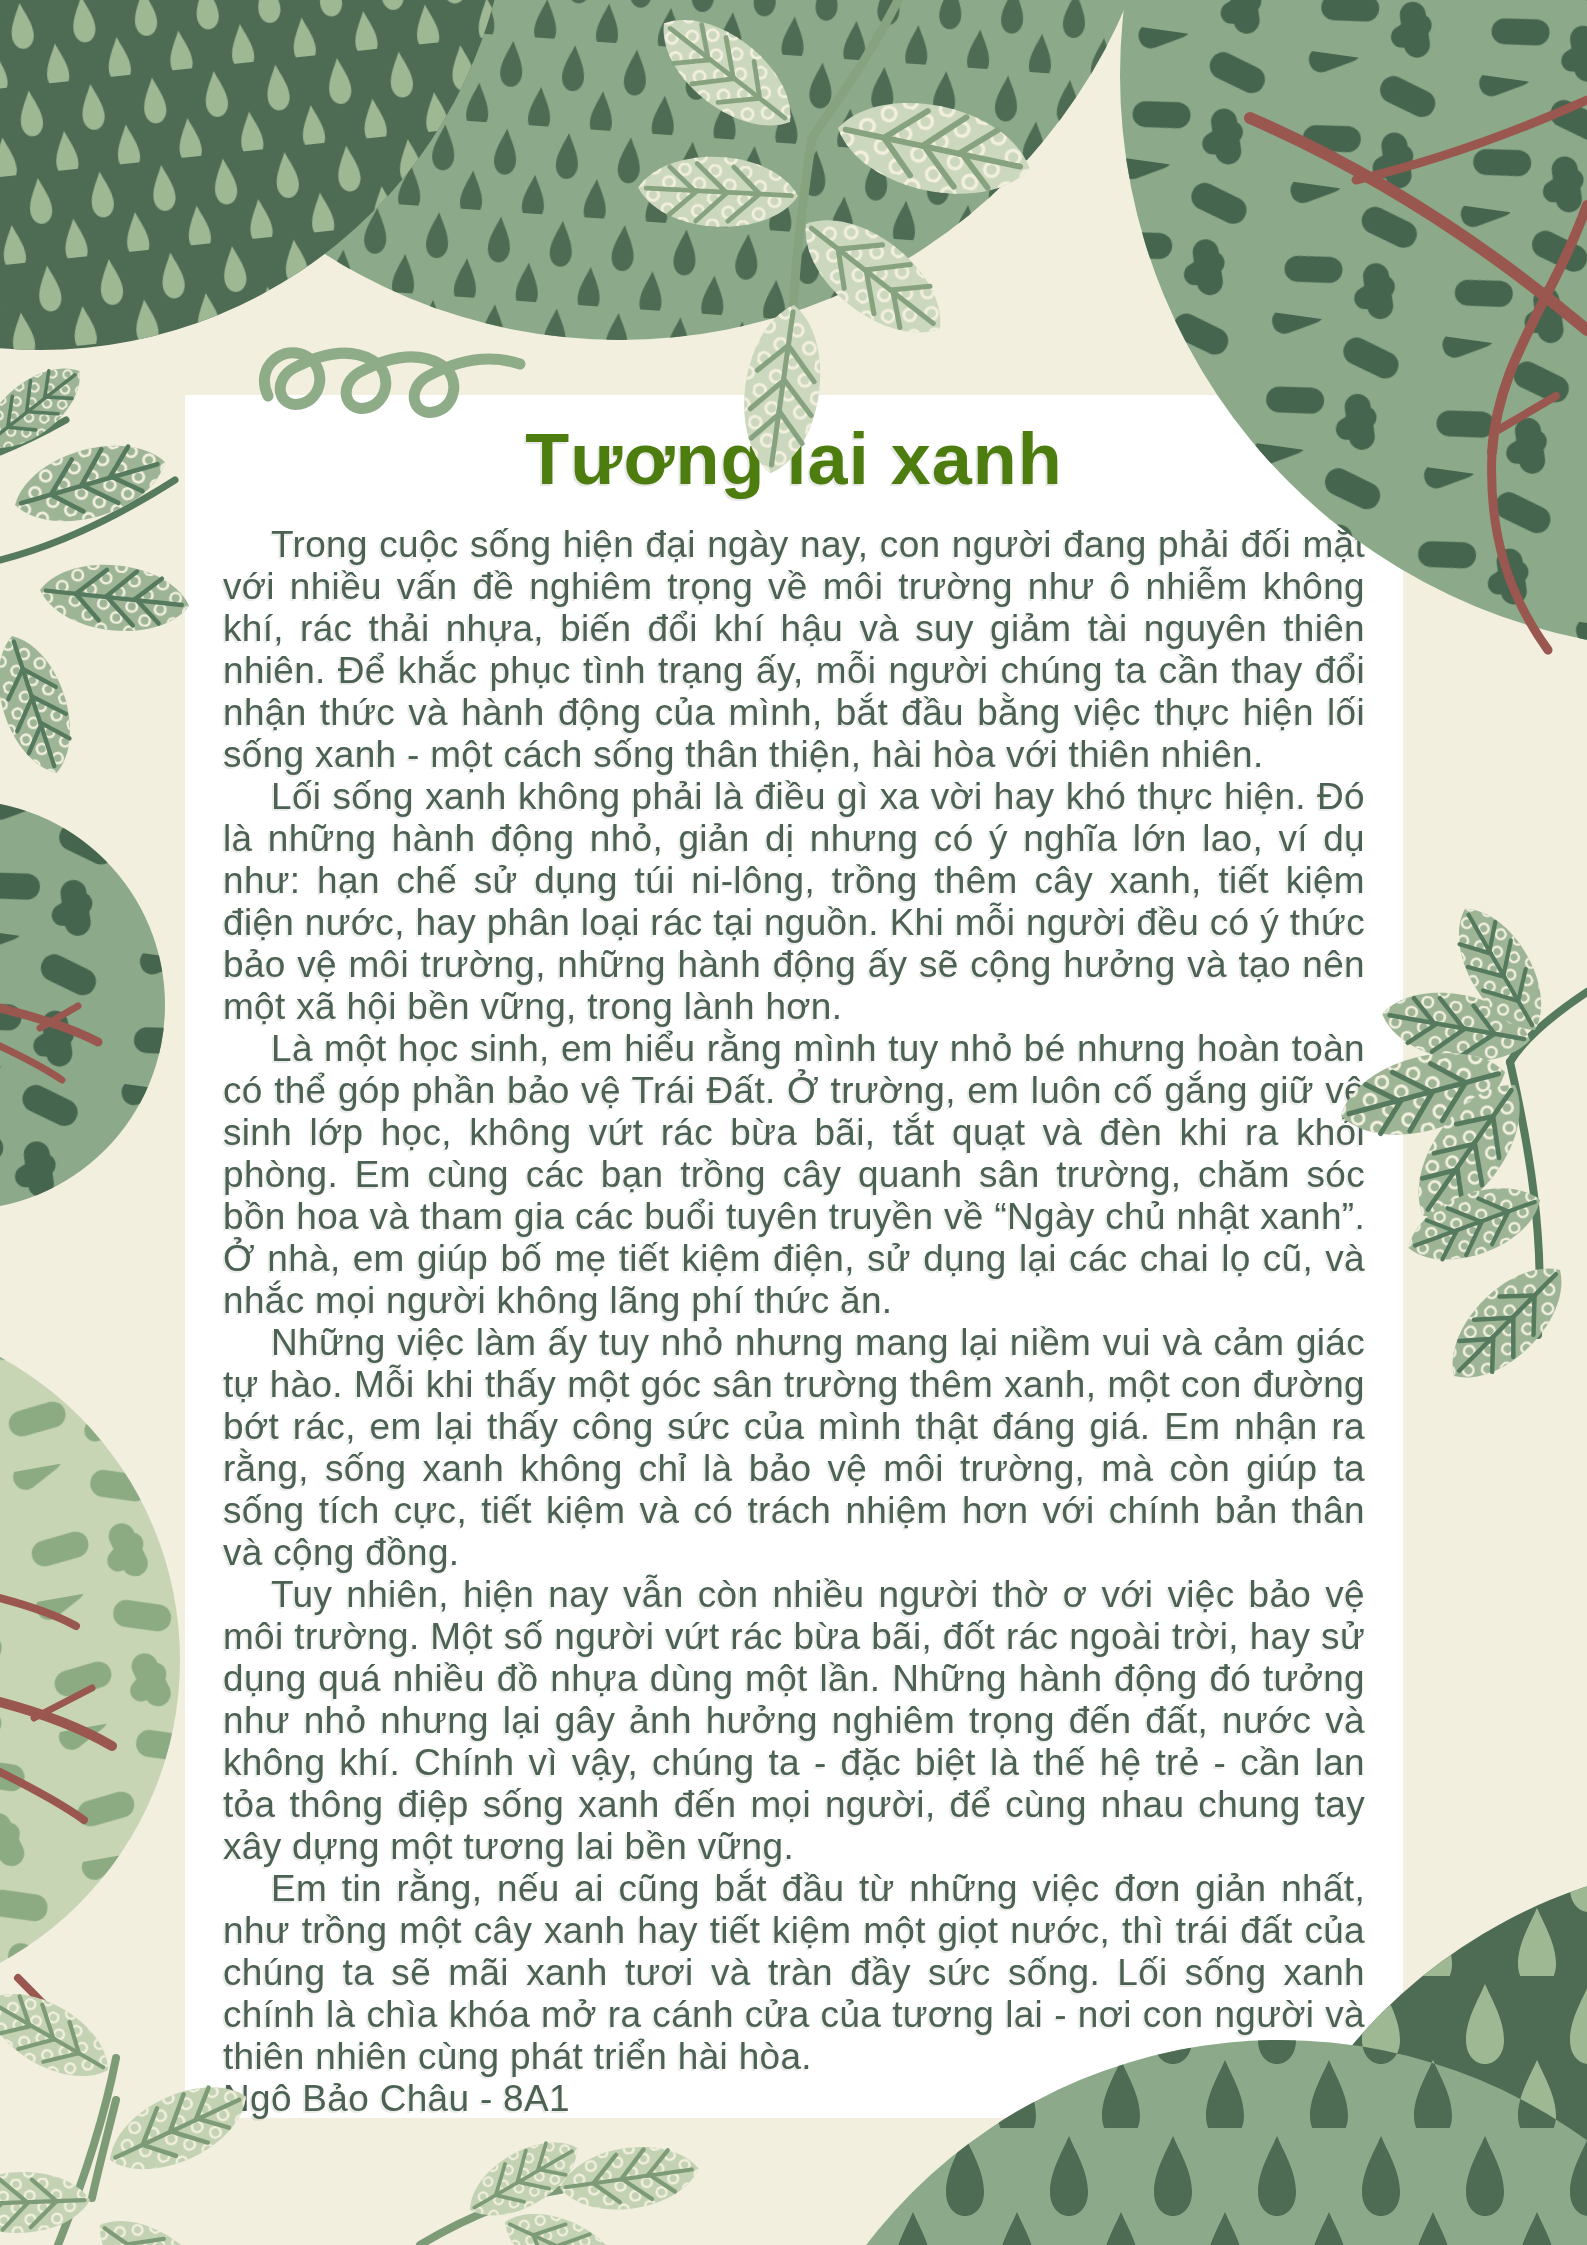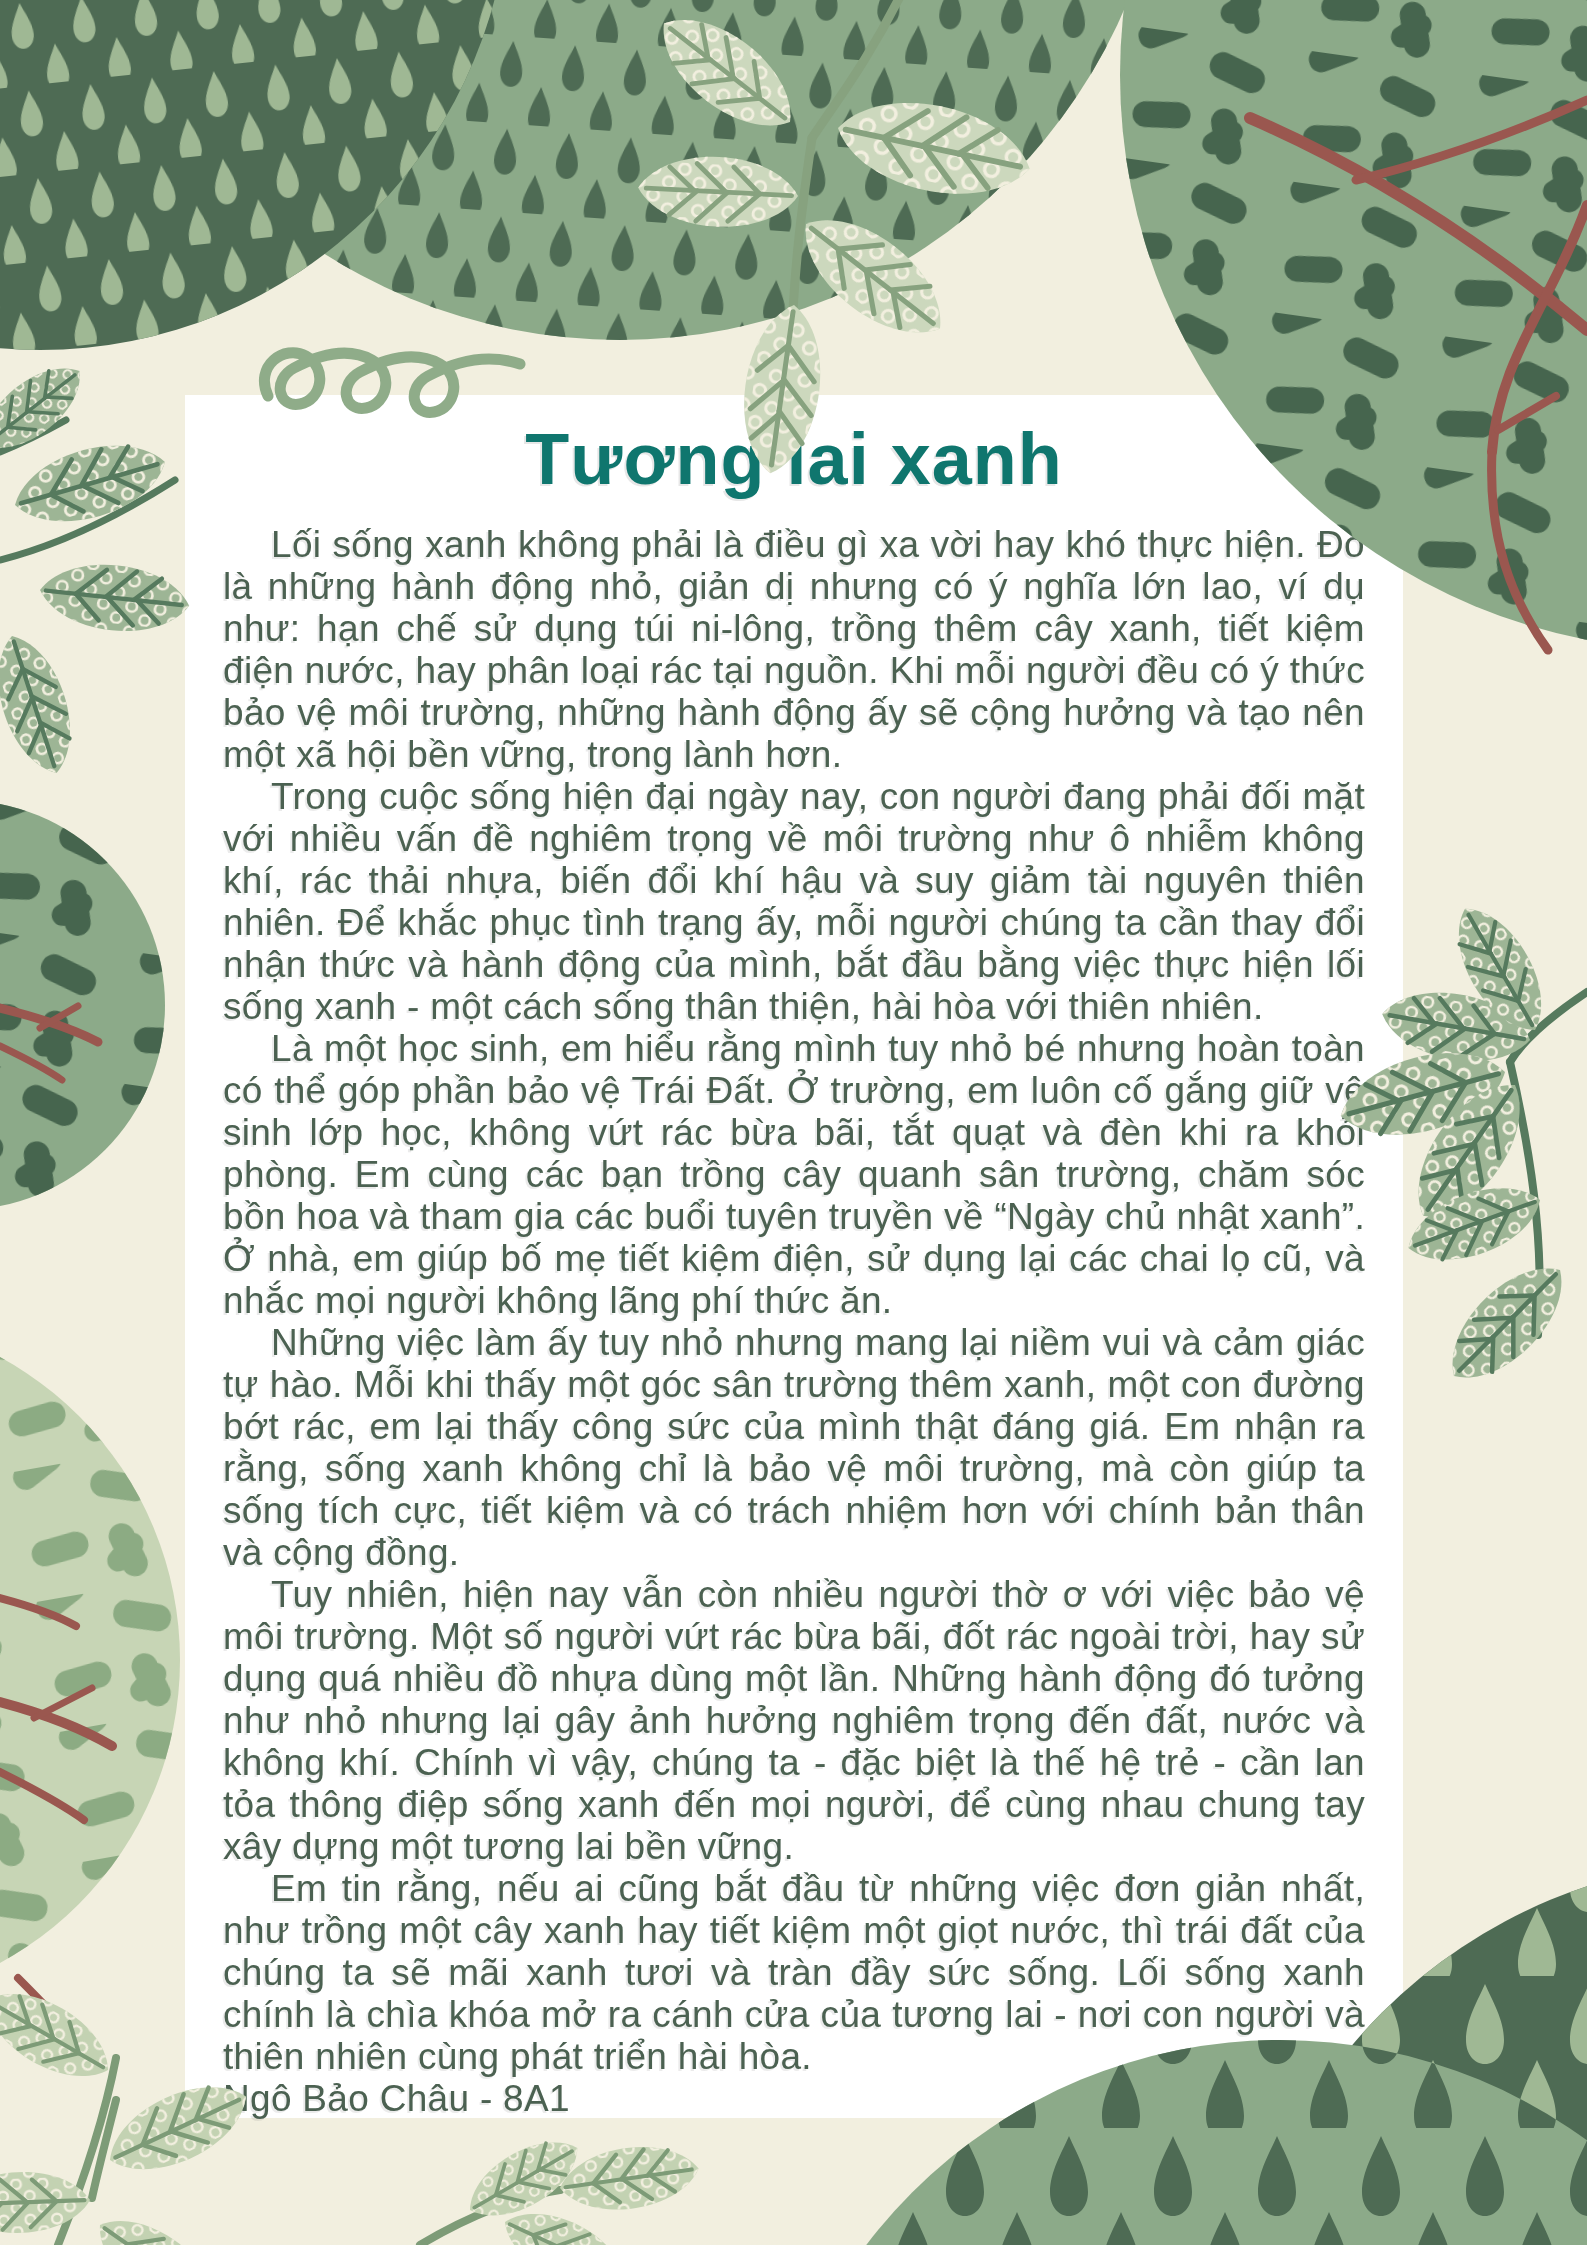--- a/index.html
+++ b/index.html
@@ -22,21 +22,21 @@
     left:38px;top:0;
     width:1142px;
   }
   .essay-title{
     margin:27px 0 26px 0;
     text-align:center;
     font-size:72px;
     line-height:1.05;
     font-weight:700;
     letter-spacing:1px;
-    color:#0f766e;
+    color:#4d7c0f;
     text-shadow:-2px 2px 0 rgba(120,120,120,0.18);
   }
   .essay-body p{
     margin:0;
     font-size:37px;
     line-height:42px;
     letter-spacing:0.3px;
     text-align:justify;
     text-indent:48px;
     color:#4b6151;
@@ -55,22 +55,22 @@
 </style>
 </head>
 <body>
 
 <div class="page">
 
   <div class="card">
     <div class="card-content">
       <h1 class="essay-title">Tương lai xanh</h1>
       <div class="essay-body">
+        <p>Trong cuộc sống hiện đại ngày nay, con người đang phải đối mặt với nhiều vấn đề nghiêm trọng về môi trường như ô nhiễm không khí, rác thải nhựa, biến đổi khí hậu và suy giảm tài nguyên thiên nhiên. Để khắc phục tình trạng ấy, mỗi người chúng ta cần thay đổi nhận thức và hành động của mình, bắt đầu bằng việc thực hiện lối sống xanh - một cách sống thân thiện, hài hòa với thiên nhiên.</p>
         <p>Lối sống xanh không phải là điều gì xa vời hay khó thực hiện. Đó là những hành động nhỏ, giản dị nhưng có ý nghĩa lớn lao, ví dụ như: hạn chế sử dụng túi ni-lông, trồng thêm cây xanh, tiết kiệm điện nước, hay phân loại rác tại nguồn. Khi mỗi người đều có ý thức bảo vệ môi trường, những hành động ấy sẽ cộng hưởng và tạo nên một xã hội bền vững, trong lành hơn.</p>
-        <p>Trong cuộc sống hiện đại ngày nay, con người đang phải đối mặt với nhiều vấn đề nghiêm trọng về môi trường như ô nhiễm không khí, rác thải nhựa, biến đổi khí hậu và suy giảm tài nguyên thiên nhiên. Để khắc phục tình trạng ấy, mỗi người chúng ta cần thay đổi nhận thức và hành động của mình, bắt đầu bằng việc thực hiện lối sống xanh - một cách sống thân thiện, hài hòa với thiên nhiên.</p>
         <p>Là một học sinh, em hiểu rằng mình tuy nhỏ bé nhưng hoàn toàn có thể góp phần bảo vệ Trái Đất. Ở trường, em luôn cố gắng giữ vệ sinh lớp học, không vứt rác bừa bãi, tắt quạt và đèn khi ra khỏi phòng. Em cùng các bạn trồng cây quanh sân trường, chăm sóc bồn hoa và tham gia các buổi tuyên truyền về “Ngày chủ nhật xanh”. Ở nhà, em giúp bố mẹ tiết kiệm điện, sử dụng lại các chai lọ cũ, và nhắc mọi người không lãng phí thức ăn.</p>
         <p>Những việc làm ấy tuy nhỏ nhưng mang lại niềm vui và cảm giác tự hào. Mỗi khi thấy một góc sân trường thêm xanh, một con đường bớt rác, em lại thấy công sức của mình thật đáng giá. Em nhận ra rằng, sống xanh không chỉ là bảo vệ môi trường, mà còn giúp ta sống tích cực, tiết kiệm và có trách nhiệm hơn với chính bản thân và cộng đồng.</p>
         <p>Tuy nhiên, hiện nay vẫn còn nhiều người thờ ơ với việc bảo vệ môi trường. Một số người vứt rác bừa bãi, đốt rác ngoài trời, hay sử dụng quá nhiều đồ nhựa dùng một lần. Những hành động đó tưởng như nhỏ nhưng lại gây ảnh hưởng nghiêm trọng đến đất, nước và không khí. Chính vì vậy, chúng ta - đặc biệt là thế hệ trẻ - cần lan tỏa thông điệp sống xanh đến mọi người, để cùng nhau chung tay xây dựng một tương lai bền vững.</p>
         <p>Em tin rằng, nếu ai cũng bắt đầu từ những việc đơn giản nhất, như trồng một cây xanh hay tiết kiệm một giọt nước, thì trái đất của chúng ta sẽ mãi xanh tươi và tràn đầy sức sống. Lối sống xanh chính là chìa khóa mở ra cánh cửa của tương lai - nơi con người và thiên nhiên cùng phát triển hài hòa.</p>
         <p class="signature">Ngô Bảo Châu - 8A1</p>
       </div>
     </div>
   </div>
 
   <svg class="decor" width="1587" height="2245" viewBox="0 0 1587 2245" aria-hidden="true">

